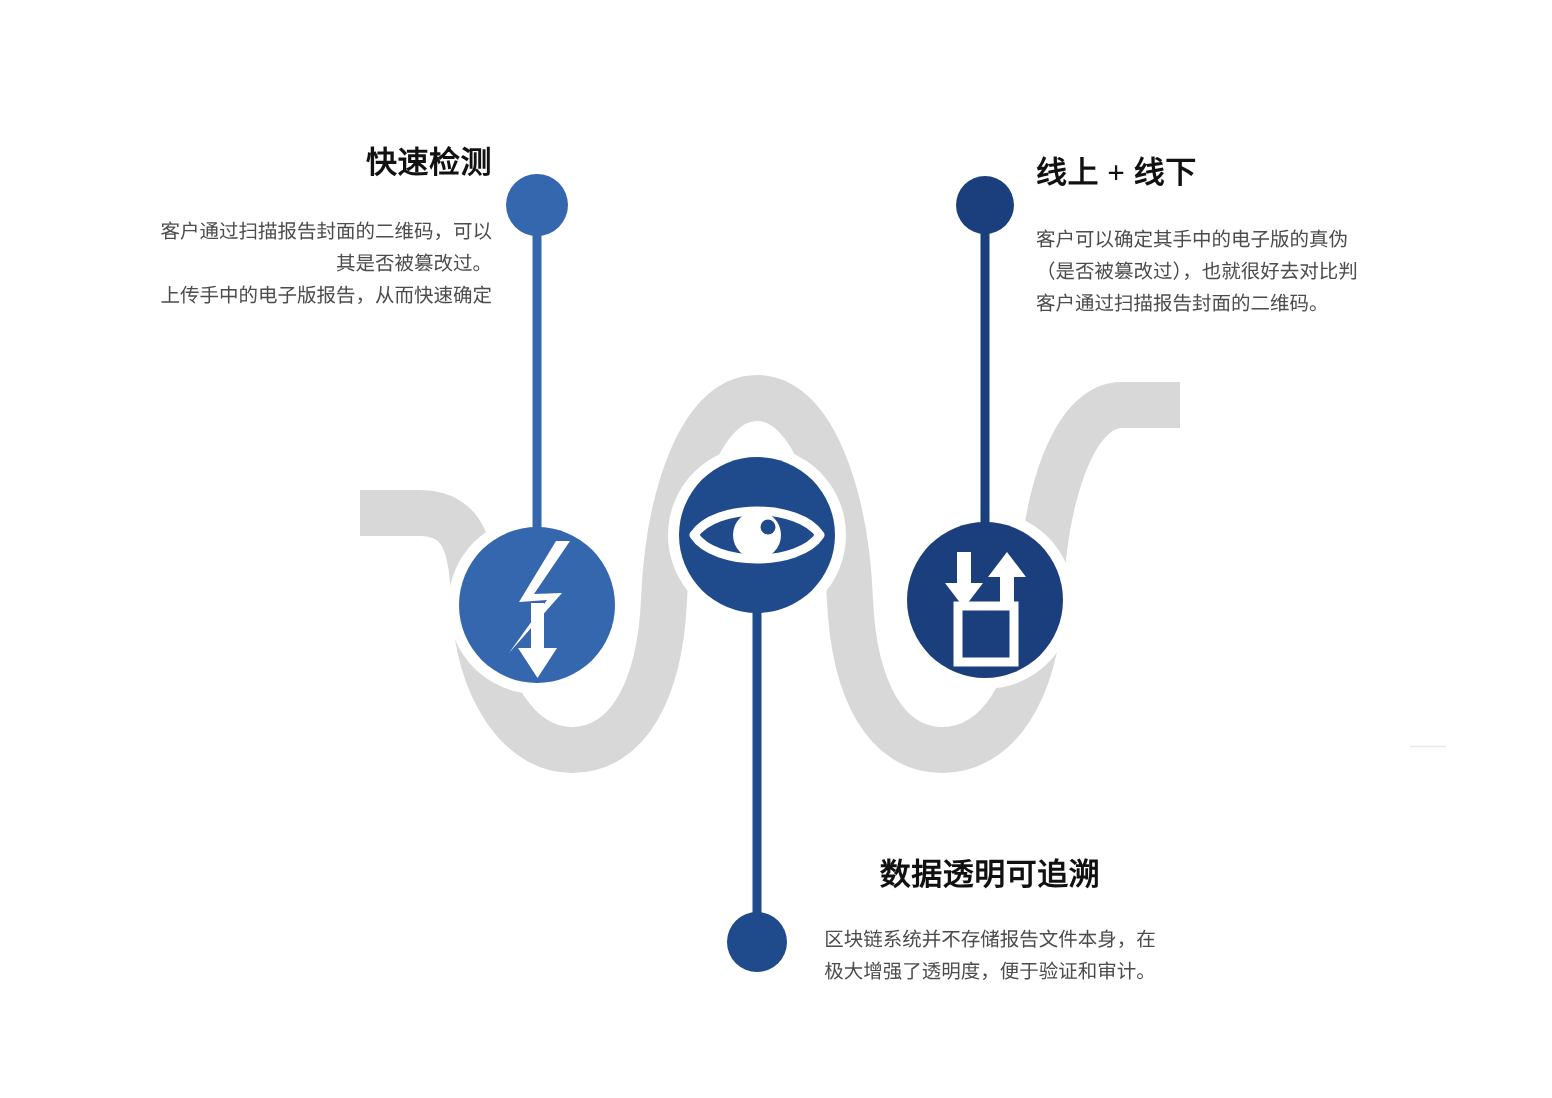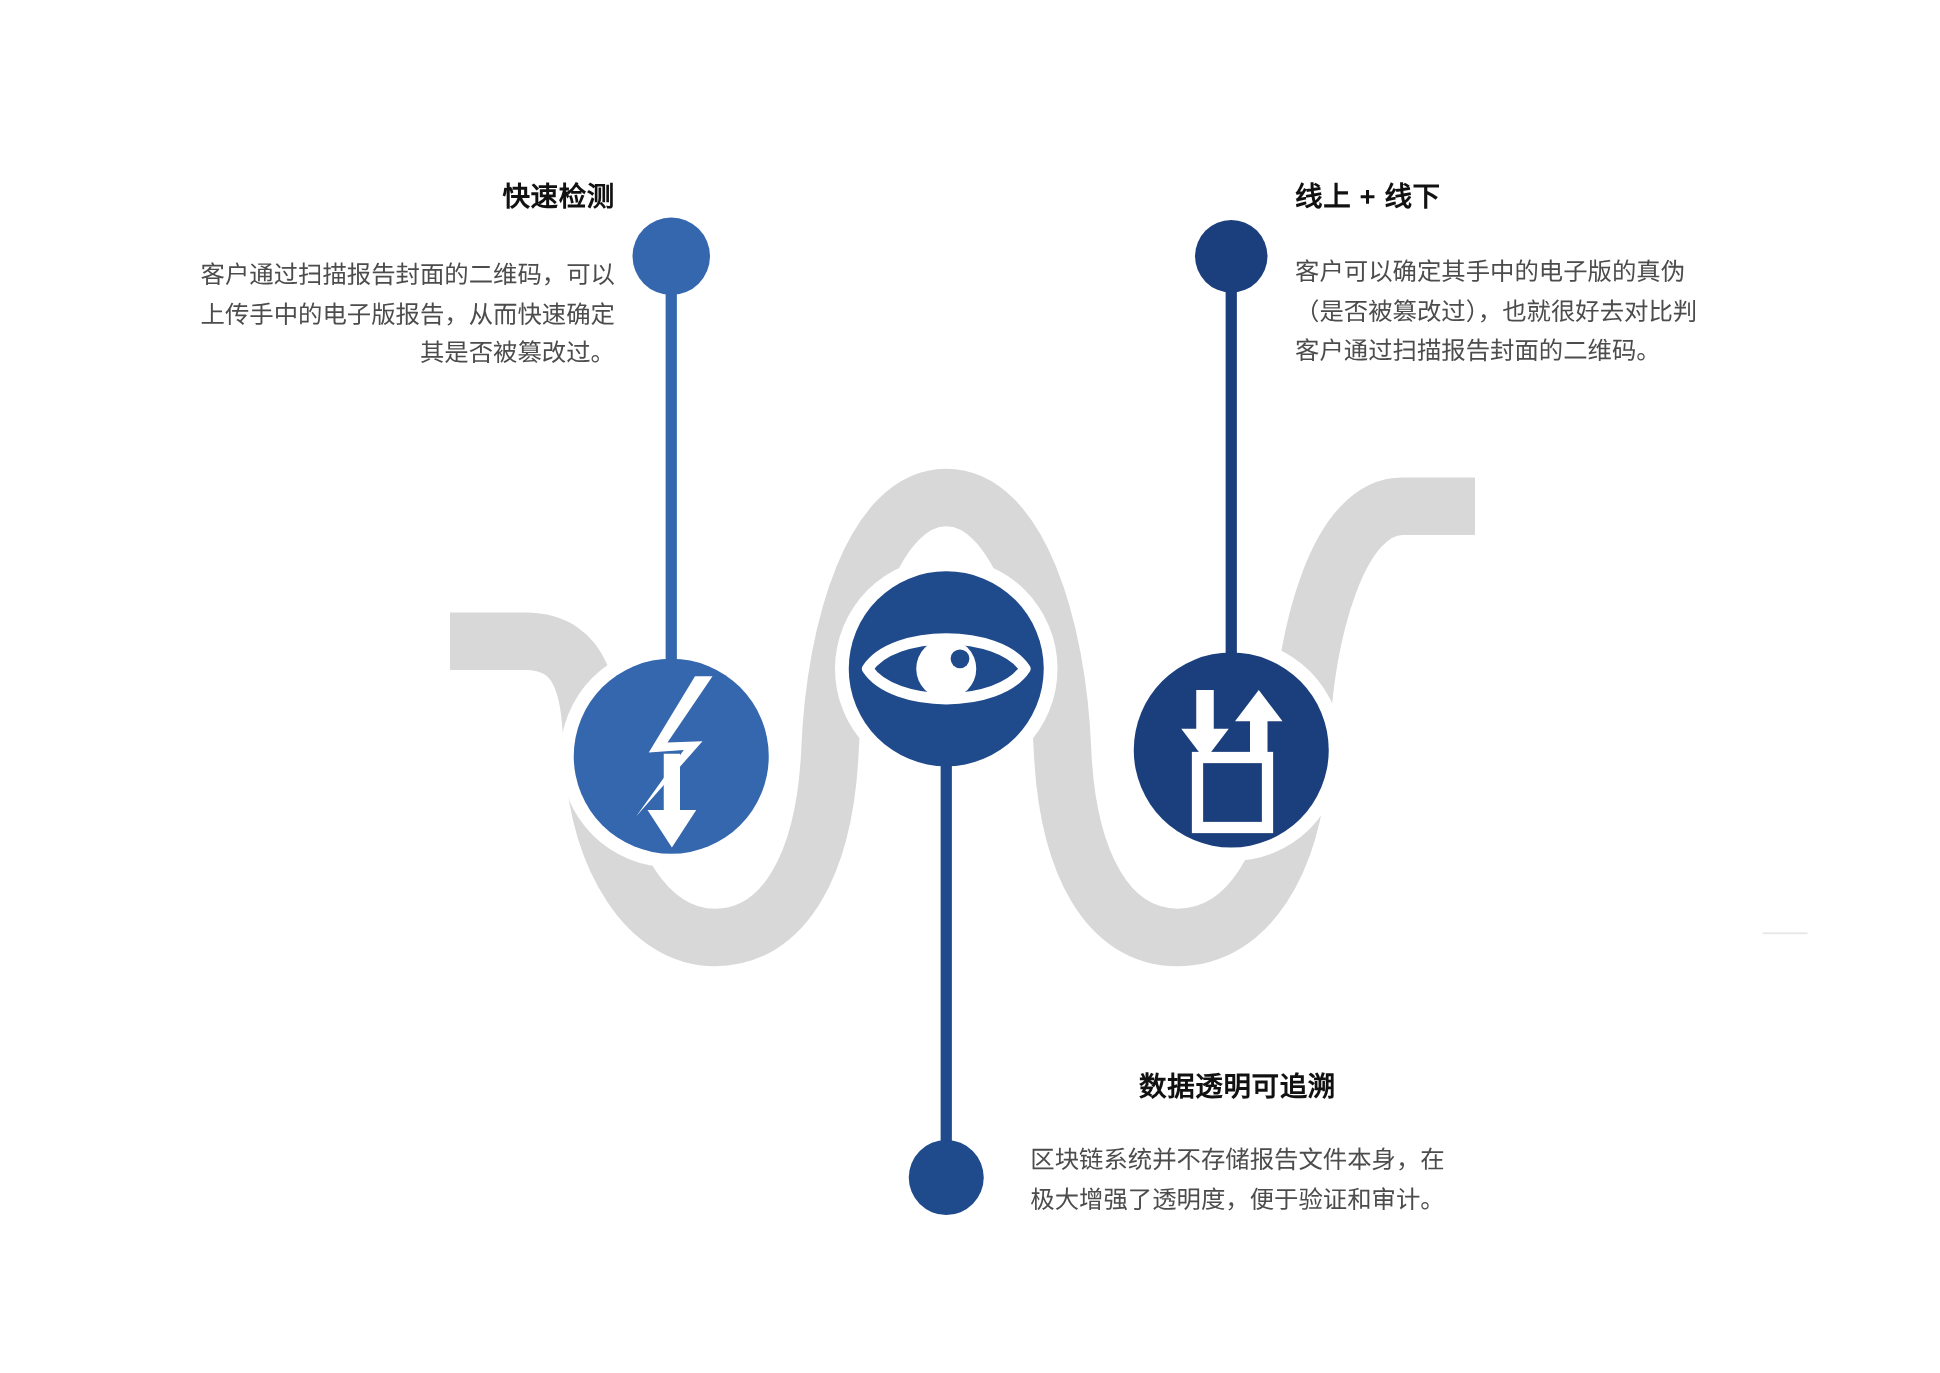--- a/index.html
+++ b/index.html
@@ -22,21 +22,21 @@
     position: absolute;
     left: 0;
     top: 0;
     width: 1552px;
     height: 1098px;
   }
   .block {
     position: absolute;
   }
   .blk-title {
-    font-size: 22px;
+    font-size: 31px;
     font-weight: bold;
     color: #111111;
     line-height: 1.24;
     letter-spacing: 0.5px;
     white-space: nowrap;
   }
   .blk-body {
     font-size: 19.5px;
     font-weight: normal;
     color: #4c4c4c;
@@ -50,21 +50,21 @@
     text-align: right;
   }
   #block-fast .blk-title { margin: 0 0 34px 0; }
   
   #block-onoff {
     left: 1036px;
     top: 136px;
     width: 380px;
     text-align: left;
   }
-  #block-onoff .blk-title { margin: 8px 0 32px 0; }
+  #block-onoff .blk-title { margin: 18px 0 32px 0; font-family: Liberation Serif, serif; }
   
   #block-trace {
     left: 800px;
     top: 856px;
     width: 380px;
     text-align: center;
   }
   #block-trace .blk-title { margin: 0 0 30px 0; }
 </style>
 </head>
@@ -141,22 +141,22 @@
       </g>
     </g>
 
     <line x1="1410" y1="746.5" x2="1446" y2="746.5" stroke="#E8E8E8" stroke-width="1.6"></line>
   </svg>
 
   <div class="block" id="block-fast">
     <div class="blk-title">快速检测</div>
     <div class="blk-body">
       <div>客户通过扫描报告封面的二维码，可以</div>
+      <div>其是否被篡改过。</div>
       <div>上传手中的电子版报告，从而快速确定</div>
-      <div>其是否被篡改过。</div>
     </div>
   </div>
 
   <div class="block" id="block-onoff">
     <div class="blk-title">线上 + 线下</div>
     <div class="blk-body">
       <div>客户可以确定其手中的电子版的真伪</div>
       <div>（是否被篡改过），也就很好去对比判</div>
       <div>客户通过扫描报告封面的二维码。</div>
     </div>

